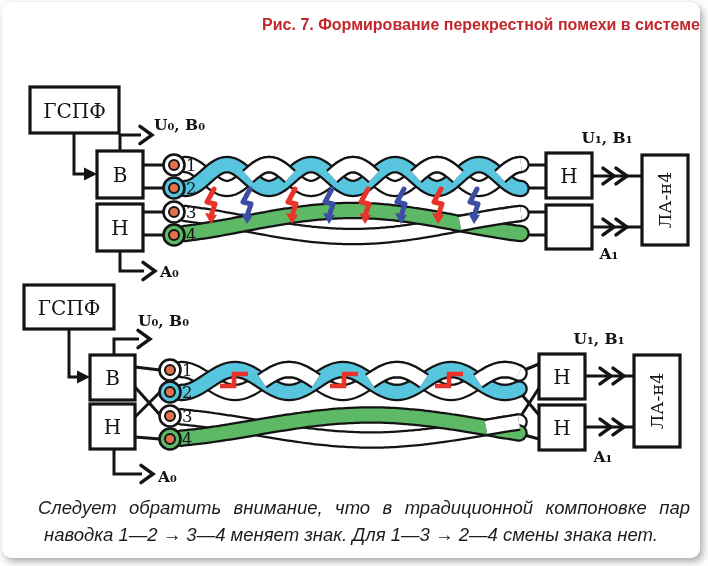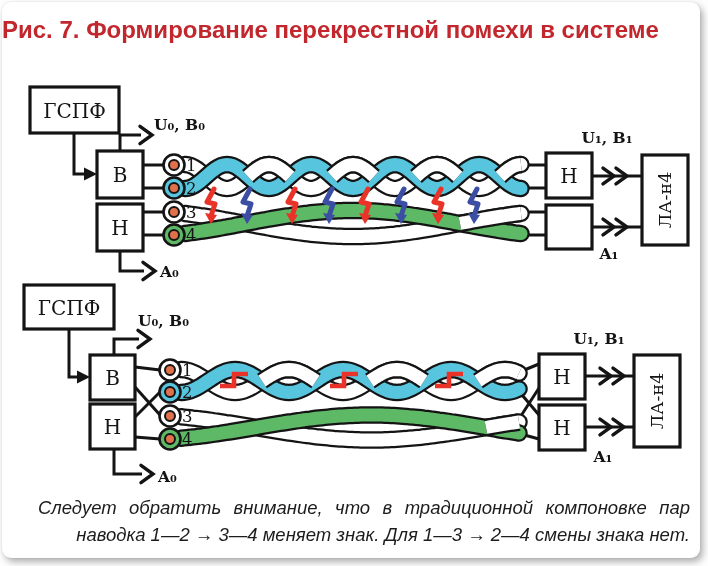--- a/index.html
+++ b/index.html
@@ -3,31 +3,31 @@
 <meta charset="utf-8">
 <style>
   html,body{margin:0;padding:0;background:#fdfdfd;width:708px;height:566px;overflow:hidden;}
   .card{
     position:absolute; left:2px; top:2px; width:698px; height:556px;
     background:#ffffff; border-radius:9px;
     box-shadow: 3px 4px 7px rgba(0,0,0,.30), 0 0 2px rgba(0,0,0,.12);
   }
   .title{
     position:absolute; top:13px; left:0; width:100%;
-    text-align:left; font-family:"Liberation Sans","DejaVu Sans",sans-serif;
-    font-weight:bold; font-size:24px; line-height:1.28; color:#c1272d;
+    text-align:right; font-family:"Liberation Sans","DejaVu Sans",sans-serif;
+    font-weight:bold; font-size:16px; line-height:1.28; color:#c1272d;
   }
   svg.diagram{position:absolute; left:0; top:0;}
   .caption{
     position:absolute; bottom:10px; left:10px; right:10px;
     font-family:"Liberation Sans","DejaVu Sans",sans-serif;
     font-style:italic; font-size:18.5px; line-height:1.42; color:#1c1c1c;margin-top:44px;
   }
   .cap-l1{ text-align:justify; text-align-last:justify; text-indent:26px; }
-  .cap-l2{ text-align:right; }
+  .cap-l2{ text-align:center; }
   text{ font-family:"DejaVu Serif","Liberation Serif",serif; fill:#141414; }
   .boxlbl{ font-size:20px; }
   .siglbl{ font-size:15.5px; font-weight:bold; }
   .amplbl{ font-size:17.5px; }
   rect.box{ fill:#ffffff; stroke:#141414; stroke-width:3.2; }
   path.wireln{ fill:none; stroke:#141414; stroke-width:3; }
 </style>
 </head>
 <body>
 

